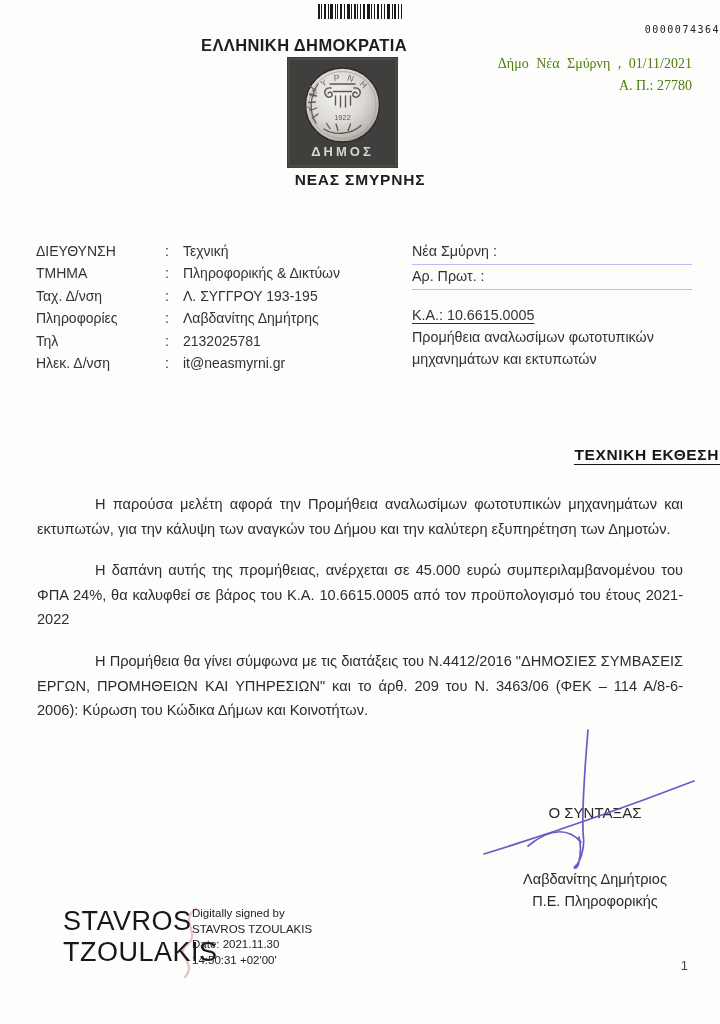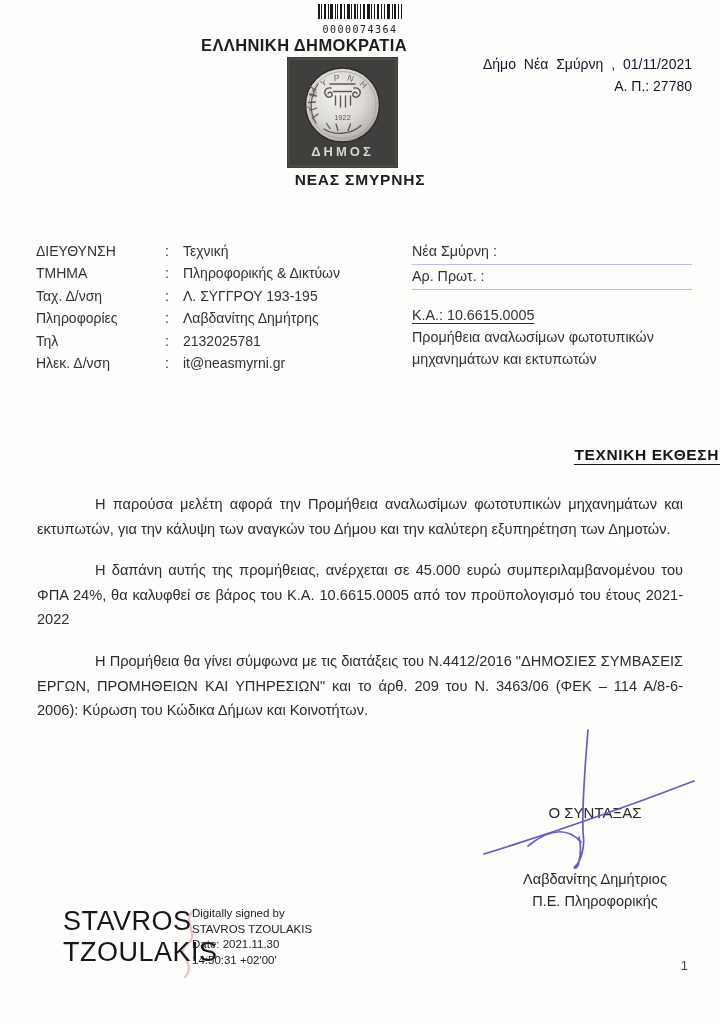--- a/index.html
+++ b/index.html
@@ -5,29 +5,29 @@
   html,body{margin:0;padding:0;background:#e8e8e8;}
   .page{
     position:relative;width:720px;height:1024px;margin:0 auto;
     background:#fdfdfc;overflow:hidden;
     font-family:"Liberation Sans","DejaVu Sans",sans-serif;
     color:#2c2c2c;
   }
   
   .barcode-wrap{position:absolute;left:0;top:4px;width:720px;text-align:center;}
   .barcode-num{font-size:10px;letter-spacing:1.5px;color:#222;margin-top:1px;
-    font-family:"DejaVu Sans Mono",monospace;}
+    font-family:"DejaVu Sans Mono",monospace;text-align:right;}
   .republic{position:absolute;left:0;top:36px;width:608px;text-align:center;
     font-weight:bold;font-size:16.5px;letter-spacing:.4px;color:#1e1e1e;}
   .seal{position:absolute;left:287px;top:57px;width:111px;height:111px;}
   .muni-name{position:absolute;left:0;top:171px;width:720px;text-align:center;
     font-weight:bold;font-size:15.5px;letter-spacing:.8px;color:#1e1e1e;}
   .date-block{position:absolute;top:53px;right:28px;text-align:right;
-    font-family:Liberation Sans, sans-serif;font-size:14px;
-    line-height:22px;color:#0f172a;}
+    font-family:Liberation Serif, serif;font-size:14px;
+    line-height:22px;color:#4d7c0f;}
   .date-block .l1{word-spacing:4px;}
   
   .info-left{position:absolute;left:36px;top:240px;font-size:14px;line-height:22.4px;color:#333;}
   .info-row{display:flex;}
   .info-row .lbl{width:129px;}
   .info-row .sep{width:18px;}
   .info-right{position:absolute;left:412px;top:240px;width:280px;font-size:14.3px;color:#333;}
   .field-row{height:24px;line-height:22px;border-bottom:1px solid #c4b5fd;}
   .ka-line{margin-top:17px;text-decoration:underline;text-underline-offset:3px;}
   .subject{margin-top:3px;line-height:22px;width:272px;}

